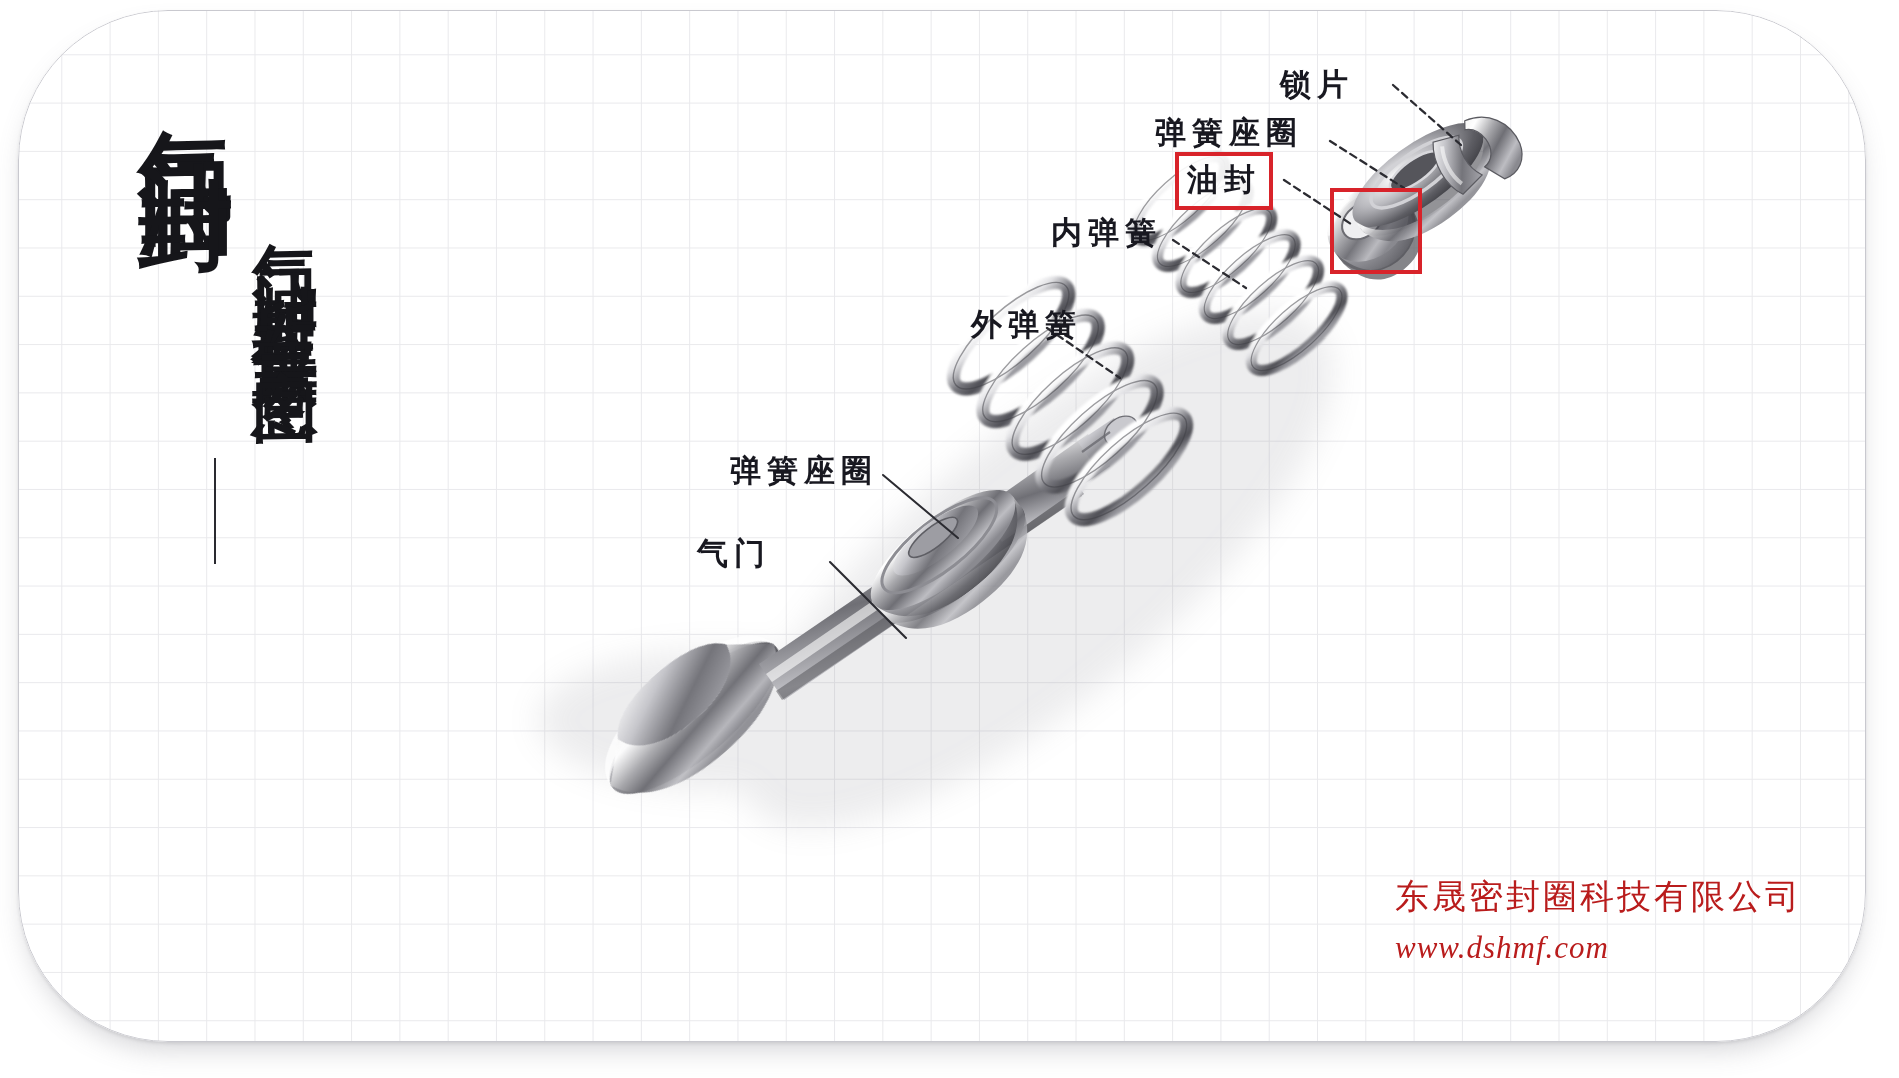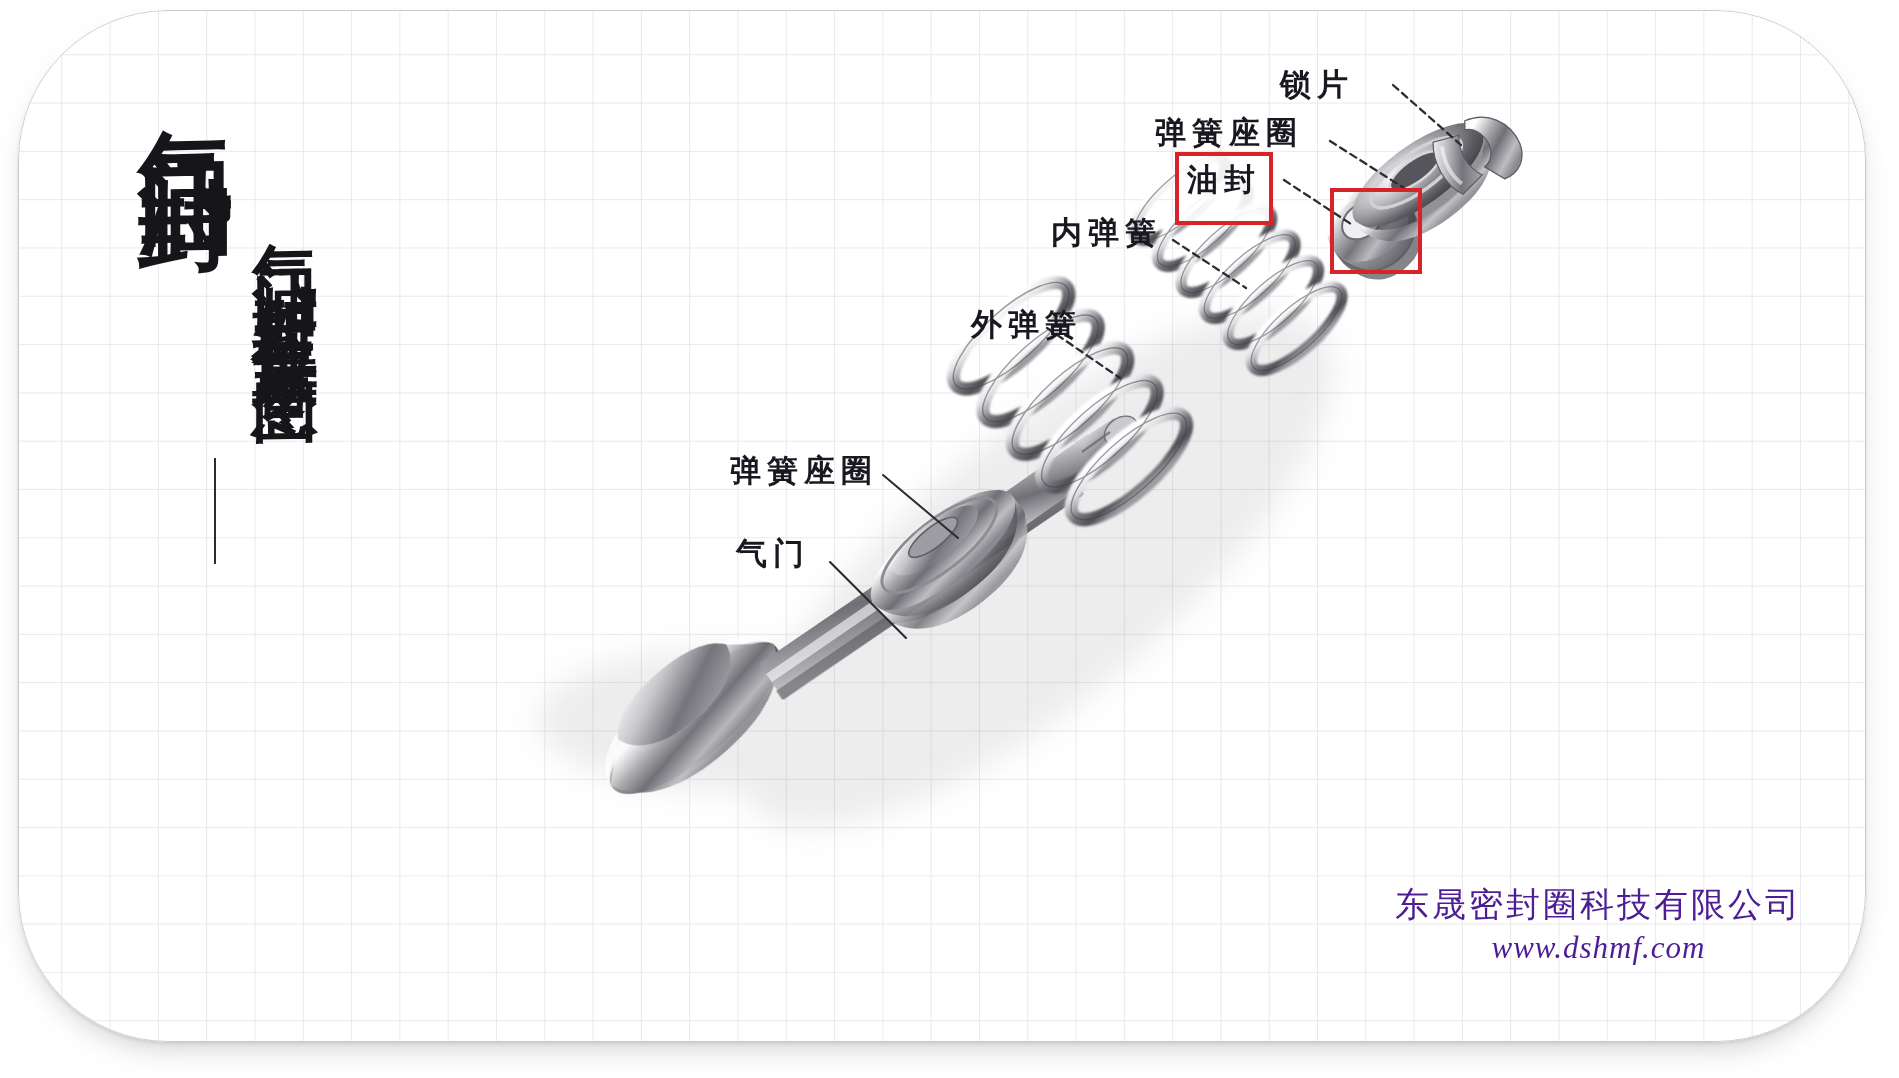--- a/index.html
+++ b/index.html
@@ -60,45 +60,45 @@
     position:absolute;
     color:#181820;
     font-family:Liberation Sans, sans-serif;
     font-weight:700;
     font-size:31px;
     letter-spacing:6px;
     white-space:nowrap;
   }
   .label.boxed{
     border:4px solid #d8232a;
-    padding:3px 8px 20px 8px;
+    padding:3px 8px 5px 8px;
     background:rgba(255,255,255,.9);
   }
 
   #lbl-suopian{left:1262px;top:54px;}
   #lbl-zuoquan-top{left:1137px;top:102px;}
   #lbl-youfeng{left:1157px;top:142px;}
   #lbl-neitan{left:1033px;top:202px;}
   #lbl-waitan{left:953px;top:294px;}
   #lbl-zuoquan-bot{left:712px;top:440px;}
-  #lbl-qimen{left:718px;top:523px;}
+  #lbl-qimen{left:679px;top:523px;}
 
   
   #hl-seal{
     position:absolute;left:1312px;top:178px;width:92px;height:86px;
     border:4px solid #d8232a;box-sizing:border-box;
   }
 
   
   #wm{
-    position:absolute;right:64px;bottom:76px;text-align:center;color:#4c1d95;
+    position:absolute;right:64px;bottom:76px;color:#b91c1c;
     user-select:none;
   }
   #wm-cn{font-family:"Liberation Serif",serif;font-size:34px;letter-spacing:3px;white-space:nowrap;}
-  #wm-url{font-family:"Liberation Serif",serif;font-style:italic;font-size:31px;letter-spacing:1px;margin-top:2px;}
+  #wm-url{font-family:"Liberation Serif",serif;font-style:italic;font-size:31px;letter-spacing:1px;margin-top:10px;}
 
   
   #diagram{position:absolute;left:0;top:0;width:1848px;height:1032px;}
 </style>
 </head>
 <body>
 
 <div id="stage">
 
   <div id="card">

